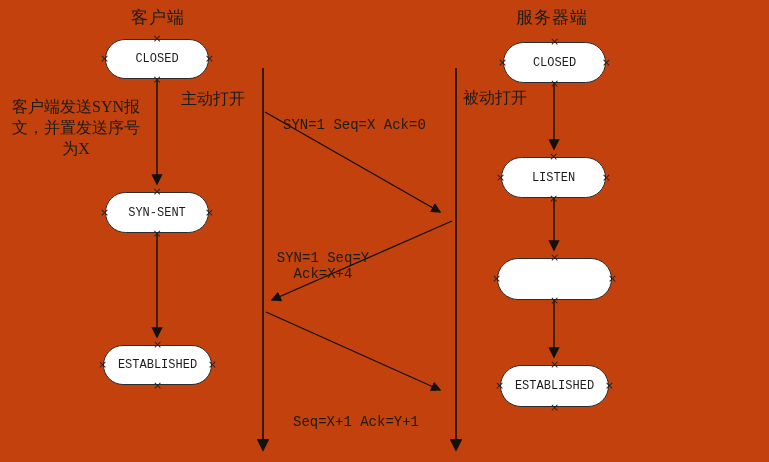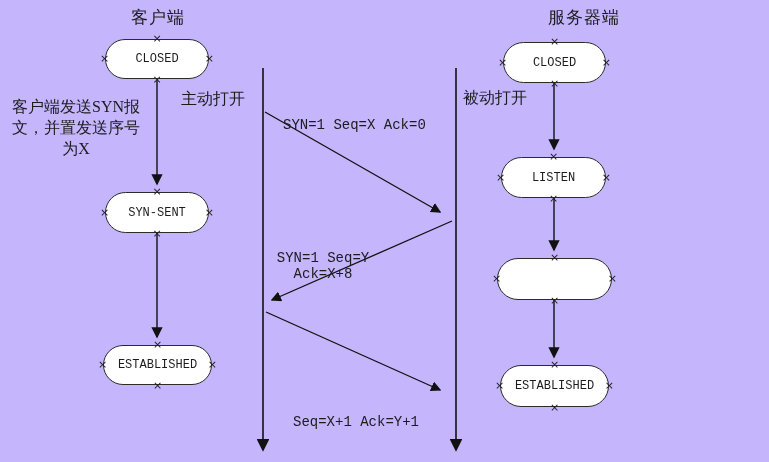--- a/index.html
+++ b/index.html
@@ -1,19 +1,19 @@
 <!DOCTYPE html>
 <html><head>
 <meta charset="utf-8">
 <style>
   html,body{margin:0;padding:0;}
   .canvas{
     position:relative;
     width:769px;height:462px;
-    background:#c4b5fd;
+    background:#c2410c;
     overflow:hidden;
     font-family:"DejaVu Serif","Liberation Serif",serif;
     color:#1c1c1c;
   }
   .wires{position:absolute;left:0;top:0;width:769px;height:462px;}
   .cn{
     position:absolute;
     font-family:"DejaVu Serif","Liberation Serif",serif;
     font-size:16px;
     line-height:1.32;
@@ -78,21 +78,21 @@
     <path d="M554,83 L554,149" stroke="#111" stroke-width="1.4" fill="none" marker-end="url(#ah)"></path>
     <path d="M554,198 L554,250" stroke="#111" stroke-width="1.4" fill="none" marker-end="url(#ah)"></path>
     <path d="M554,300 L554,357" stroke="#111" stroke-width="1.4" fill="none" marker-end="url(#ah)"></path>
 
     <path d="M265,112 L440,212" stroke="#111" stroke-width="1.3" fill="none" marker-end="url(#ah)"></path>
     <path d="M452,221 L272,300" stroke="#111" stroke-width="1.3" fill="none" marker-end="url(#ah)"></path>
     <path d="M266,312 L440,390" stroke="#111" stroke-width="1.3" fill="none" marker-end="url(#ah)"></path>
   </svg>
 
   <div class="cn col-title" style="left:131px;top:6px;">客户端</div>
-  <div class="cn col-title" style="left:516px;top:6px;margin-left:32px;">服务器端</div>
+  <div class="cn col-title" style="left:516px;top:6px;">服务器端</div>
 
   <div class="cn" style="left:181px;top:88px;">主动打开</div>
   <div class="cn" style="left:463px;top:87px;">被动打开</div>
 
   <div class="state" style="left:105px;top:39px;width:104px;height:40px;">
     <span class="handle h-top">×</span>
     <span class="handle h-bottom">×</span>
     <span class="handle h-left">×</span>
     <span class="handle h-right">×</span>
     <span class="state-label">CLOSED</span>
@@ -139,16 +139,16 @@
     <span class="handle h-right">×</span>
     <span class="state-label">ESTABLISHED</span>
   </div>
 
   <div class="cn annotation" style="left:3px;top:96px;width:146px;">客户端发送SYN报
 文，并置发送序号
 为X</div>
 
   <div class="mono" style="left:283px;top:93px;">SYN=1 Seq=X Ack=0</div>
   <div class="mono msg-center" style="left:272px;top:226px;width:102px;">SYN=1 Seq=Y
-Ack=X+8</div>
+Ack=X+4</div>
   <div class="mono" style="left:293px;top:390px;">Seq=X+1 Ack=Y+1</div>
 
 </div>
 
 </body></html>

